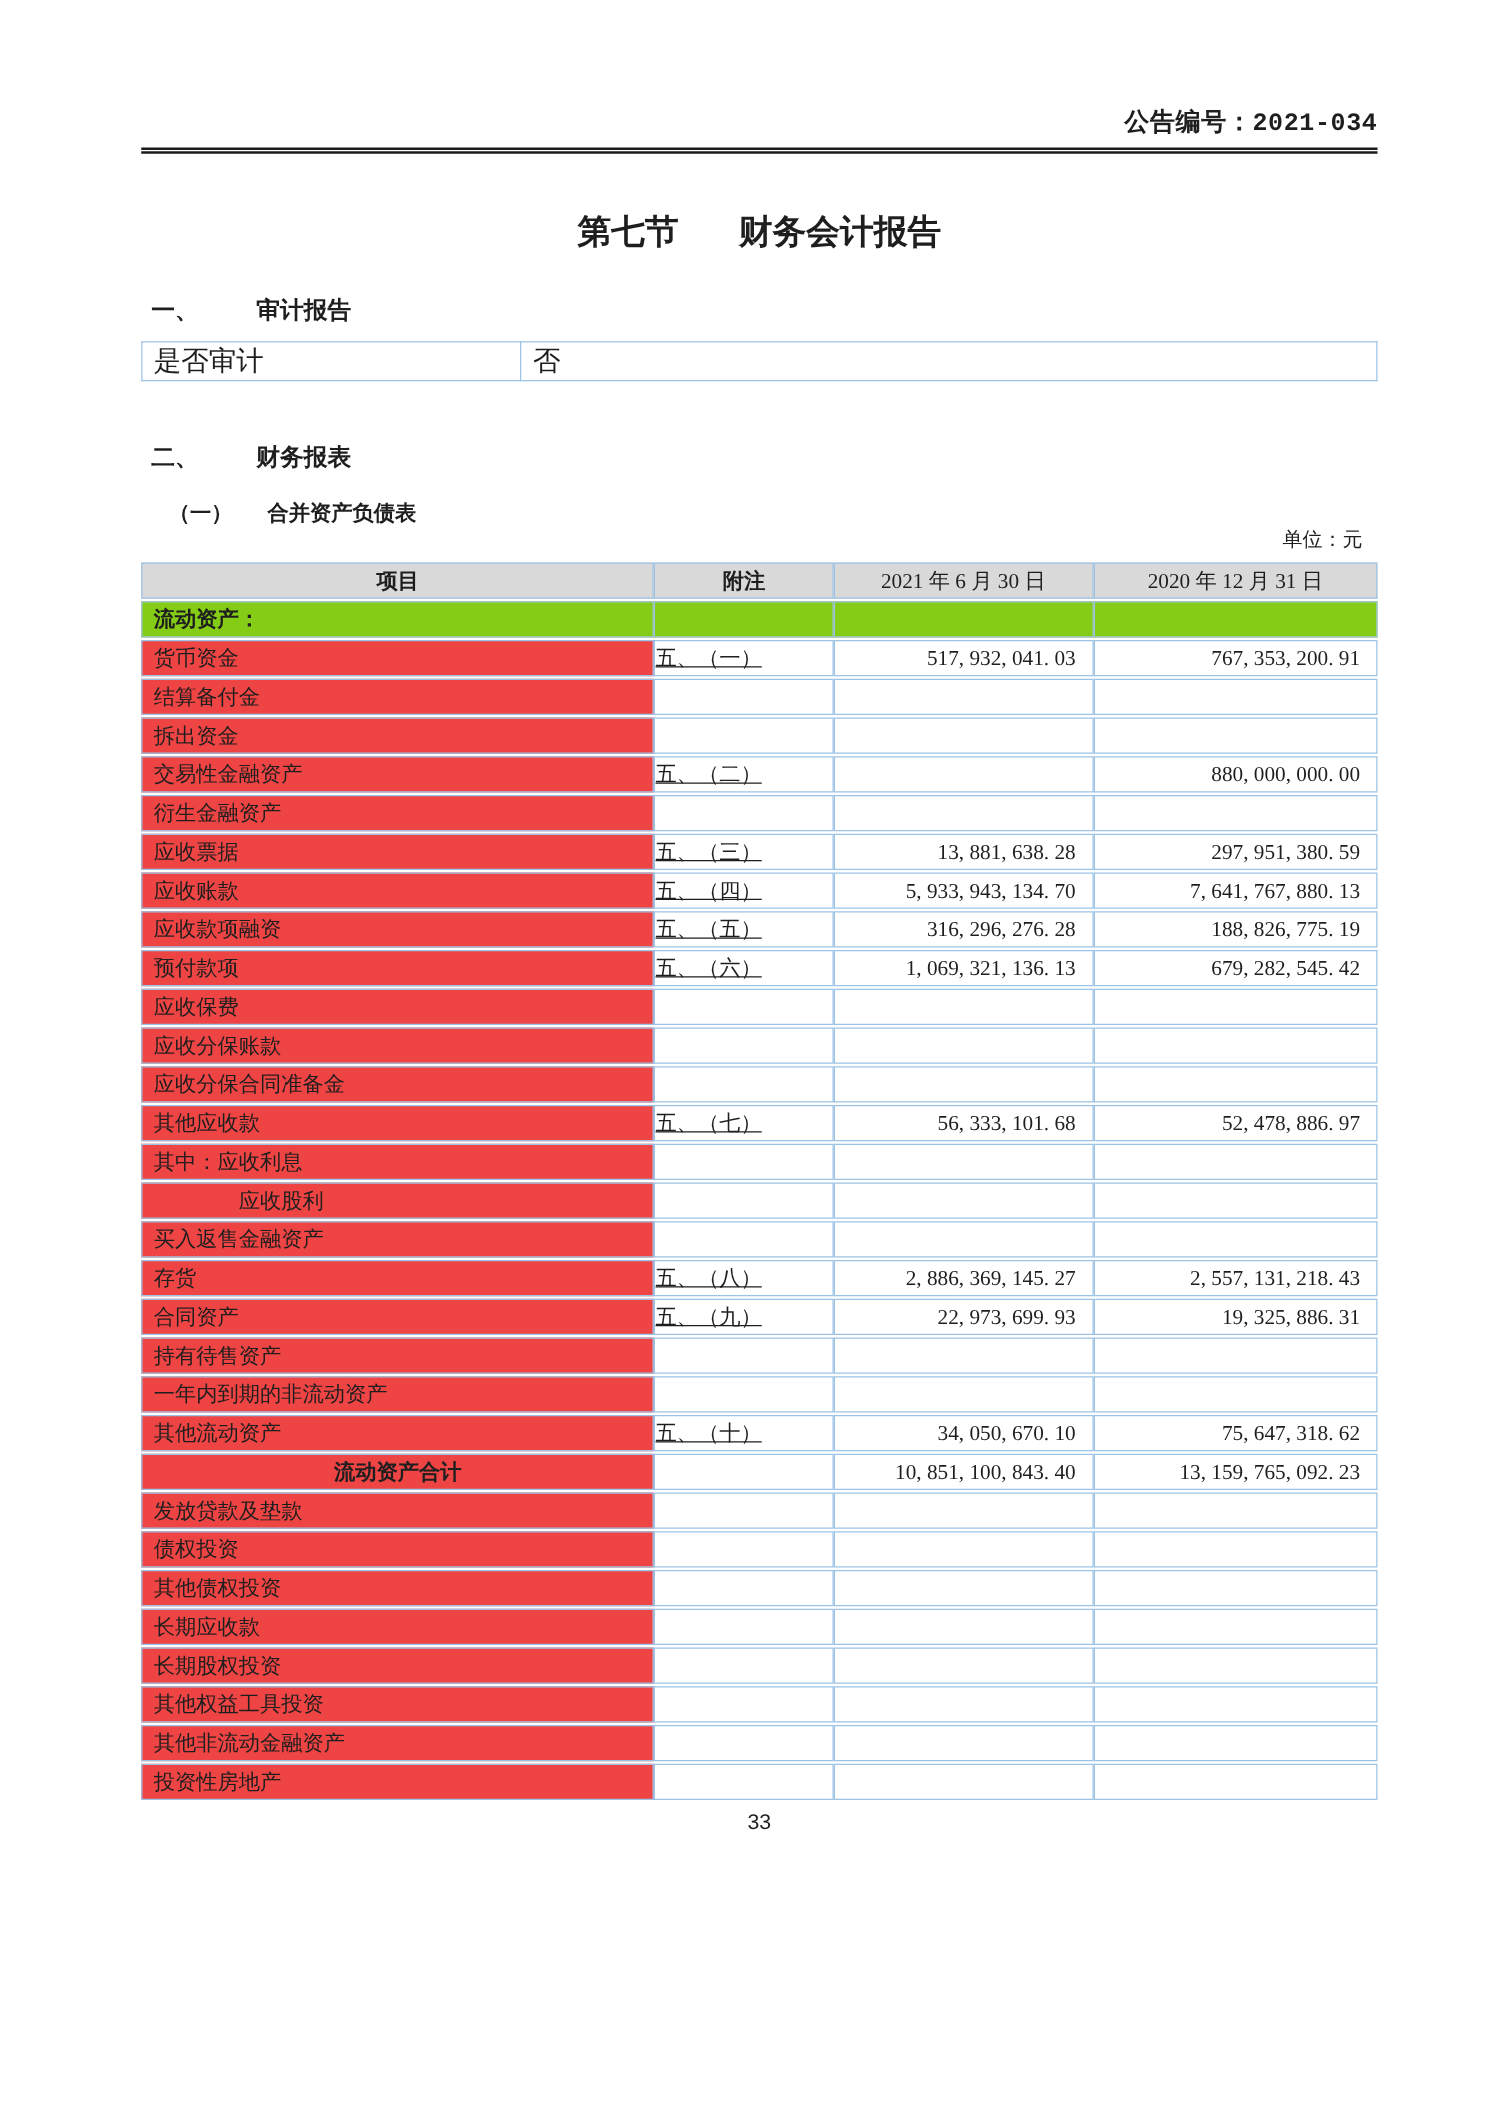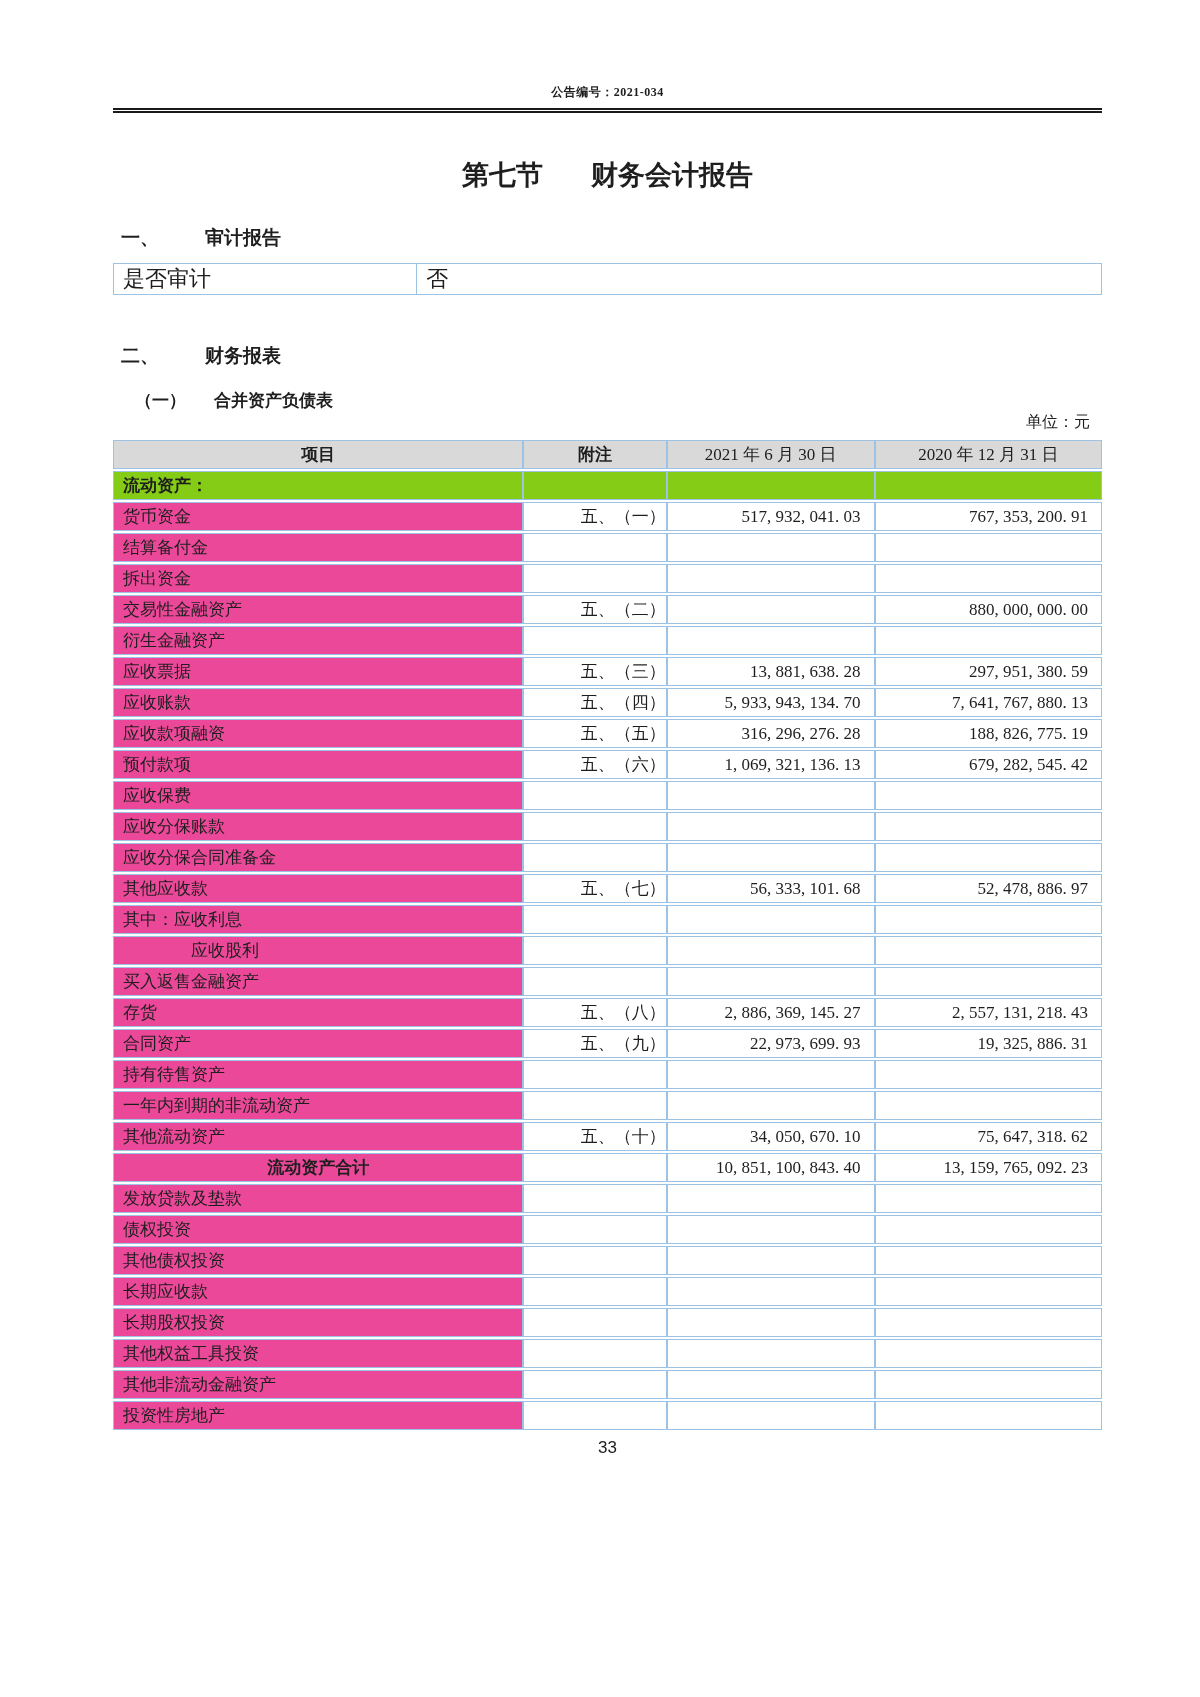--- a/index.html
+++ b/index.html
@@ -8,24 +8,24 @@
     width:1200px; height:1697px;
     background:#ffffff;
     color:#1e1e1e;
     font-family:"Liberation Serif","DejaVu Serif",serif;
     overflow:hidden;
   }
   .content { margin-left:113px; width:989px; }
 
   .announcement {
     padding-top:84px;
-    text-align:center;
-    font-family:Liberation Serif, serif;
-    font-weight:bold;
-    font-size:12px;
+    text-align:right;
+    font-family:Liberation Mono, monospace;
+    font-weight:bold;
+    font-size:20px;
     letter-spacing:0.5px;
   }
   .header-rule {
     margin-top:7px;
     height:1px;
     border-top:2px solid #1a1a1a;
     border-bottom:2px solid #1a1a1a;
   }
 
   .doc-title {
@@ -88,22 +88,22 @@
     padding:0;
     vertical-align:middle;
     overflow:hidden;
     white-space:nowrap;
   }
   .bs-table thead th { background:#d9d9d9; text-align:center; font-weight:normal; }
   .bs-table thead th.hdr-sans {
     font-family:"Liberation Sans","DejaVu Sans",sans-serif;
     font-weight:bold;
   }
-  .bs-table td.item-col { background:#ec4899; text-align:left; padding-left:9px; }
-  .bs-table td.note-cell { text-align:right; }
+  .bs-table td.item-col { background:#ef4444; text-align:left; padding-left:9px; }
+  .bs-table td.note-cell { text-align:left;text-decoration:underline; }
   .bs-table td.num-cell { text-align:right; padding-right:13px; }
   .bs-table tr.row-section td { background:#84cc16; }
   .bs-table tr.row-section td.item-col,
   .bs-table tr.row-total td.item-col {
     font-family:"Liberation Sans","DejaVu Sans",sans-serif;
     font-weight:bold;
   }
   .bs-table tr.row-total td.item-col { text-align:center; padding-left:0; }
   .bs-table tr.row-item-indent td.item-col { padding-left:77px; }
 

